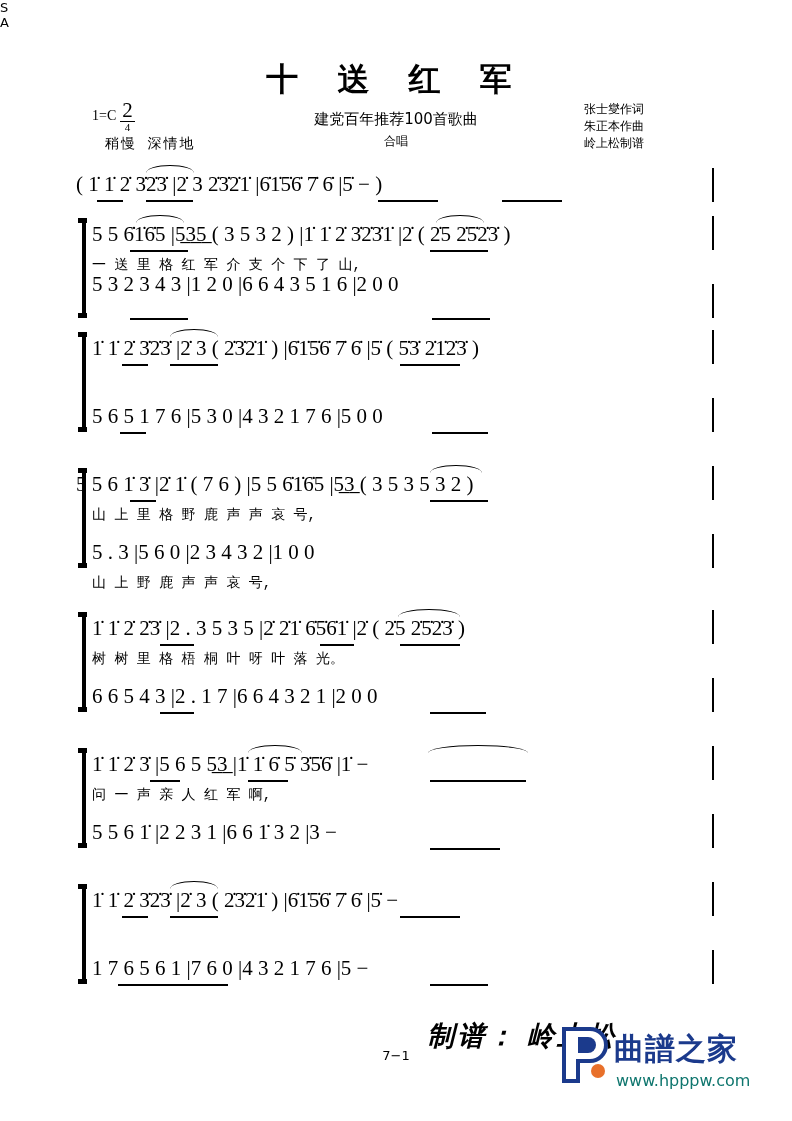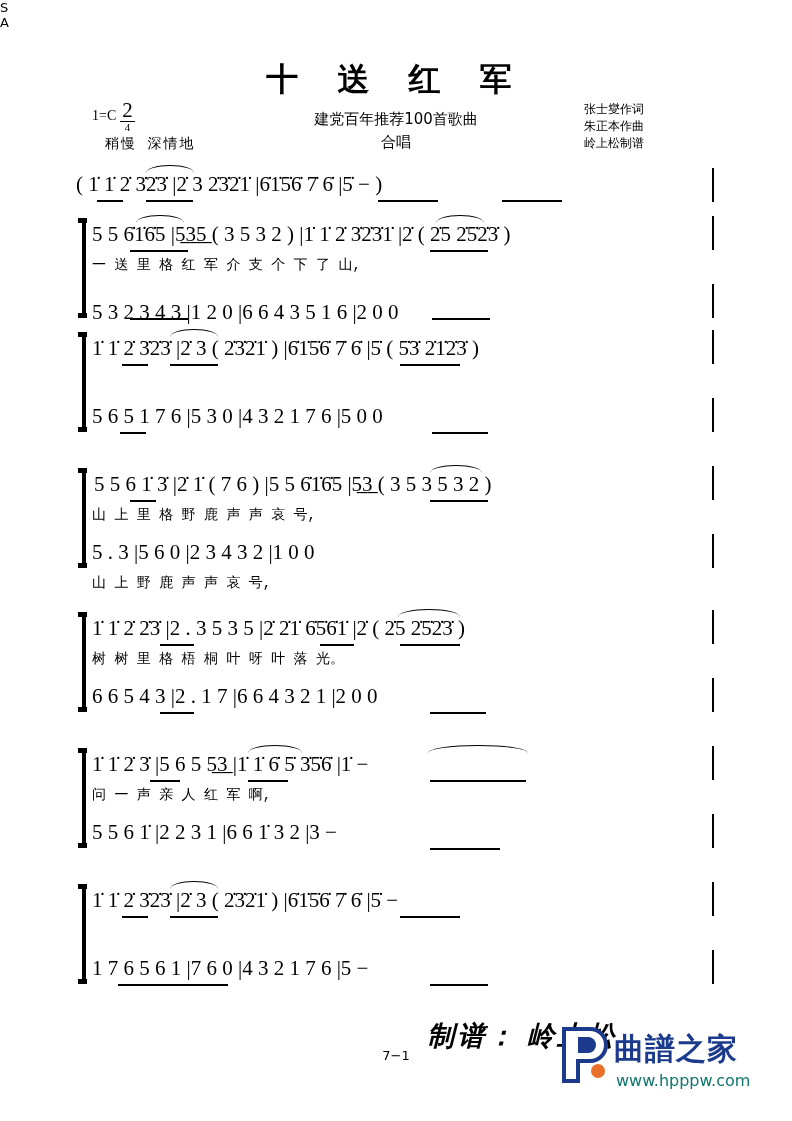--- a/index.html
+++ b/index.html
@@ -14,21 +14,21 @@
     position:absolute;left:0;right:0;top:58px;text-align:center;
     font-size:32px;letter-spacing:14px;font-weight:bold;
     font-family:"DejaVu Sans", sans-serif;
   }
   .subtitle{
     position:absolute;left:0;right:0;top:110px;text-align:center;
     font-size:15px;font-family:"DejaVu Sans", sans-serif;
   }
   .subtitle2{
     position:absolute;left:0;right:0;top:133px;text-align:center;
-    font-size:15px;font-family:"DejaVu Sans", sans-serif;
+    font-size:12px;font-family:"DejaVu Sans", sans-serif;
   }
   .keysig{
     position:absolute;left:92px;top:100px;font-size:14px;
     font-family:"Liberation Serif", serif;
   }
   .keysig .frac{display:inline-block;vertical-align:middle;text-align:center;
     font-size:11px;line-height:1.0;margin-left:4px;}
   .keysig .frac .num{display:block;border-bottom:1px solid #000;padding:0 2px;}
   .keysig .frac .den{display:block;padding:0 2px;}
   .tempo{
@@ -99,21 +99,21 @@
   <div class="beam" style="left:378px;top:200px;width:60px;"></div>
   <div class="beam" style="left:502px;top:200px;width:60px;"></div>
   <div class="slur" style="left:146px;top:165px;width:48px;"></div>
 
   <div class="partlab" style="left:60px;top:226px;">S</div>
   <div class="partlab" style="left:60px;top:294px;">A</div>
   <div class="brace" style="left:82px;top:218px;height:100px;"></div>
 
   <div class="sysrow num" style="left:92px;top:222px;">5 5   6̇1̇6̇5   |5̲3̲5̲ ( 3 5 3 2 )  |1̇ 1̇ 2̇   3̇2̇3̇1̇  |2̇ ( 2̇5 2̇5̇2̇3̇ )</div>
   <div class="sysrow lyr" style="left:92px;top:256px;">一 送 里 格   红 军        介 支 个 下 了   山,</div>
-  <div class="sysrow num" style="left:92px;top:300px;">5 3   2 3 4 3   |1 2 0   |6 6 4  3 5 1 6   |2 0   0</div>
+  <div class="sysrow num" style="left:92px;top:272px;">5 3   2 3 4 3   |1 2 0   |6 6 4  3 5 1 6   |2 0   0</div>
 
   <div class="barline" style="left:712px;top:216px;height:34px;"></div>
   <div class="barline" style="left:712px;top:284px;height:34px;"></div>
   <div class="beam" style="left:130px;top:250px;width:58px;"></div>
   <div class="beam" style="left:130px;top:318px;width:58px;"></div>
   <div class="beam" style="left:430px;top:250px;width:58px;"></div>
   <div class="beam" style="left:432px;top:318px;width:58px;"></div>
   <div class="slur" style="left:136px;top:215px;width:48px;"></div>
   <div class="slur" style="left:436px;top:215px;width:48px;"></div>
 
@@ -123,21 +123,21 @@
   <div class="barline" style="left:712px;top:330px;height:34px;"></div>
   <div class="barline" style="left:712px;top:398px;height:34px;"></div>
   <div class="beam" style="left:122px;top:364px;width:26px;"></div>
   <div class="beam" style="left:170px;top:364px;width:48px;"></div>
   <div class="beam" style="left:400px;top:364px;width:60px;"></div>
   <div class="beam" style="left:432px;top:432px;width:56px;"></div>
   <div class="beam" style="left:120px;top:432px;width:26px;"></div>
   <div class="slur" style="left:170px;top:329px;width:48px;"></div>
 
   <div class="brace" style="left:82px;top:468px;height:100px;"></div>
-  <div class="sysrow num" style="left:94px;top:472px;">5 5 6   1̇ 3̇  |2̇ 1̇ ( 7 6 )  |5 5   6̇1̇6̇5  |5̲3̲ ( 3 5  3 5 3 2 )</div>
+  <div class="sysrow num" style="left:76px;top:472px;">5 5 6   1̇ 3̇  |2̇ 1̇ ( 7 6 )  |5 5   6̇1̇6̇5  |5̲3̲ ( 3 5  3 5 3 2 )</div>
   <div class="sysrow lyr" style="left:92px;top:506px;">山 上 里 格   野 鹿       声 声 哀    号,</div>
   <div class="sysrow num" style="left:92px;top:540px;">5 .    3  |5 6 0  |2 3   4  3 2  |1 0   0</div>
   <div class="sysrow lyr" style="left:92px;top:574px;">山     上 野 鹿    声 声 哀    号,</div>
   <div class="barline" style="left:712px;top:466px;height:34px;"></div>
   <div class="barline" style="left:712px;top:534px;height:34px;"></div>
   <div class="beam" style="left:130px;top:500px;width:26px;"></div>
   <div class="beam" style="left:430px;top:500px;width:58px;"></div>
   <div class="slur" style="left:430px;top:465px;width:52px;"></div>
 
   <div class="brace" style="left:82px;top:612px;height:100px;"></div>

